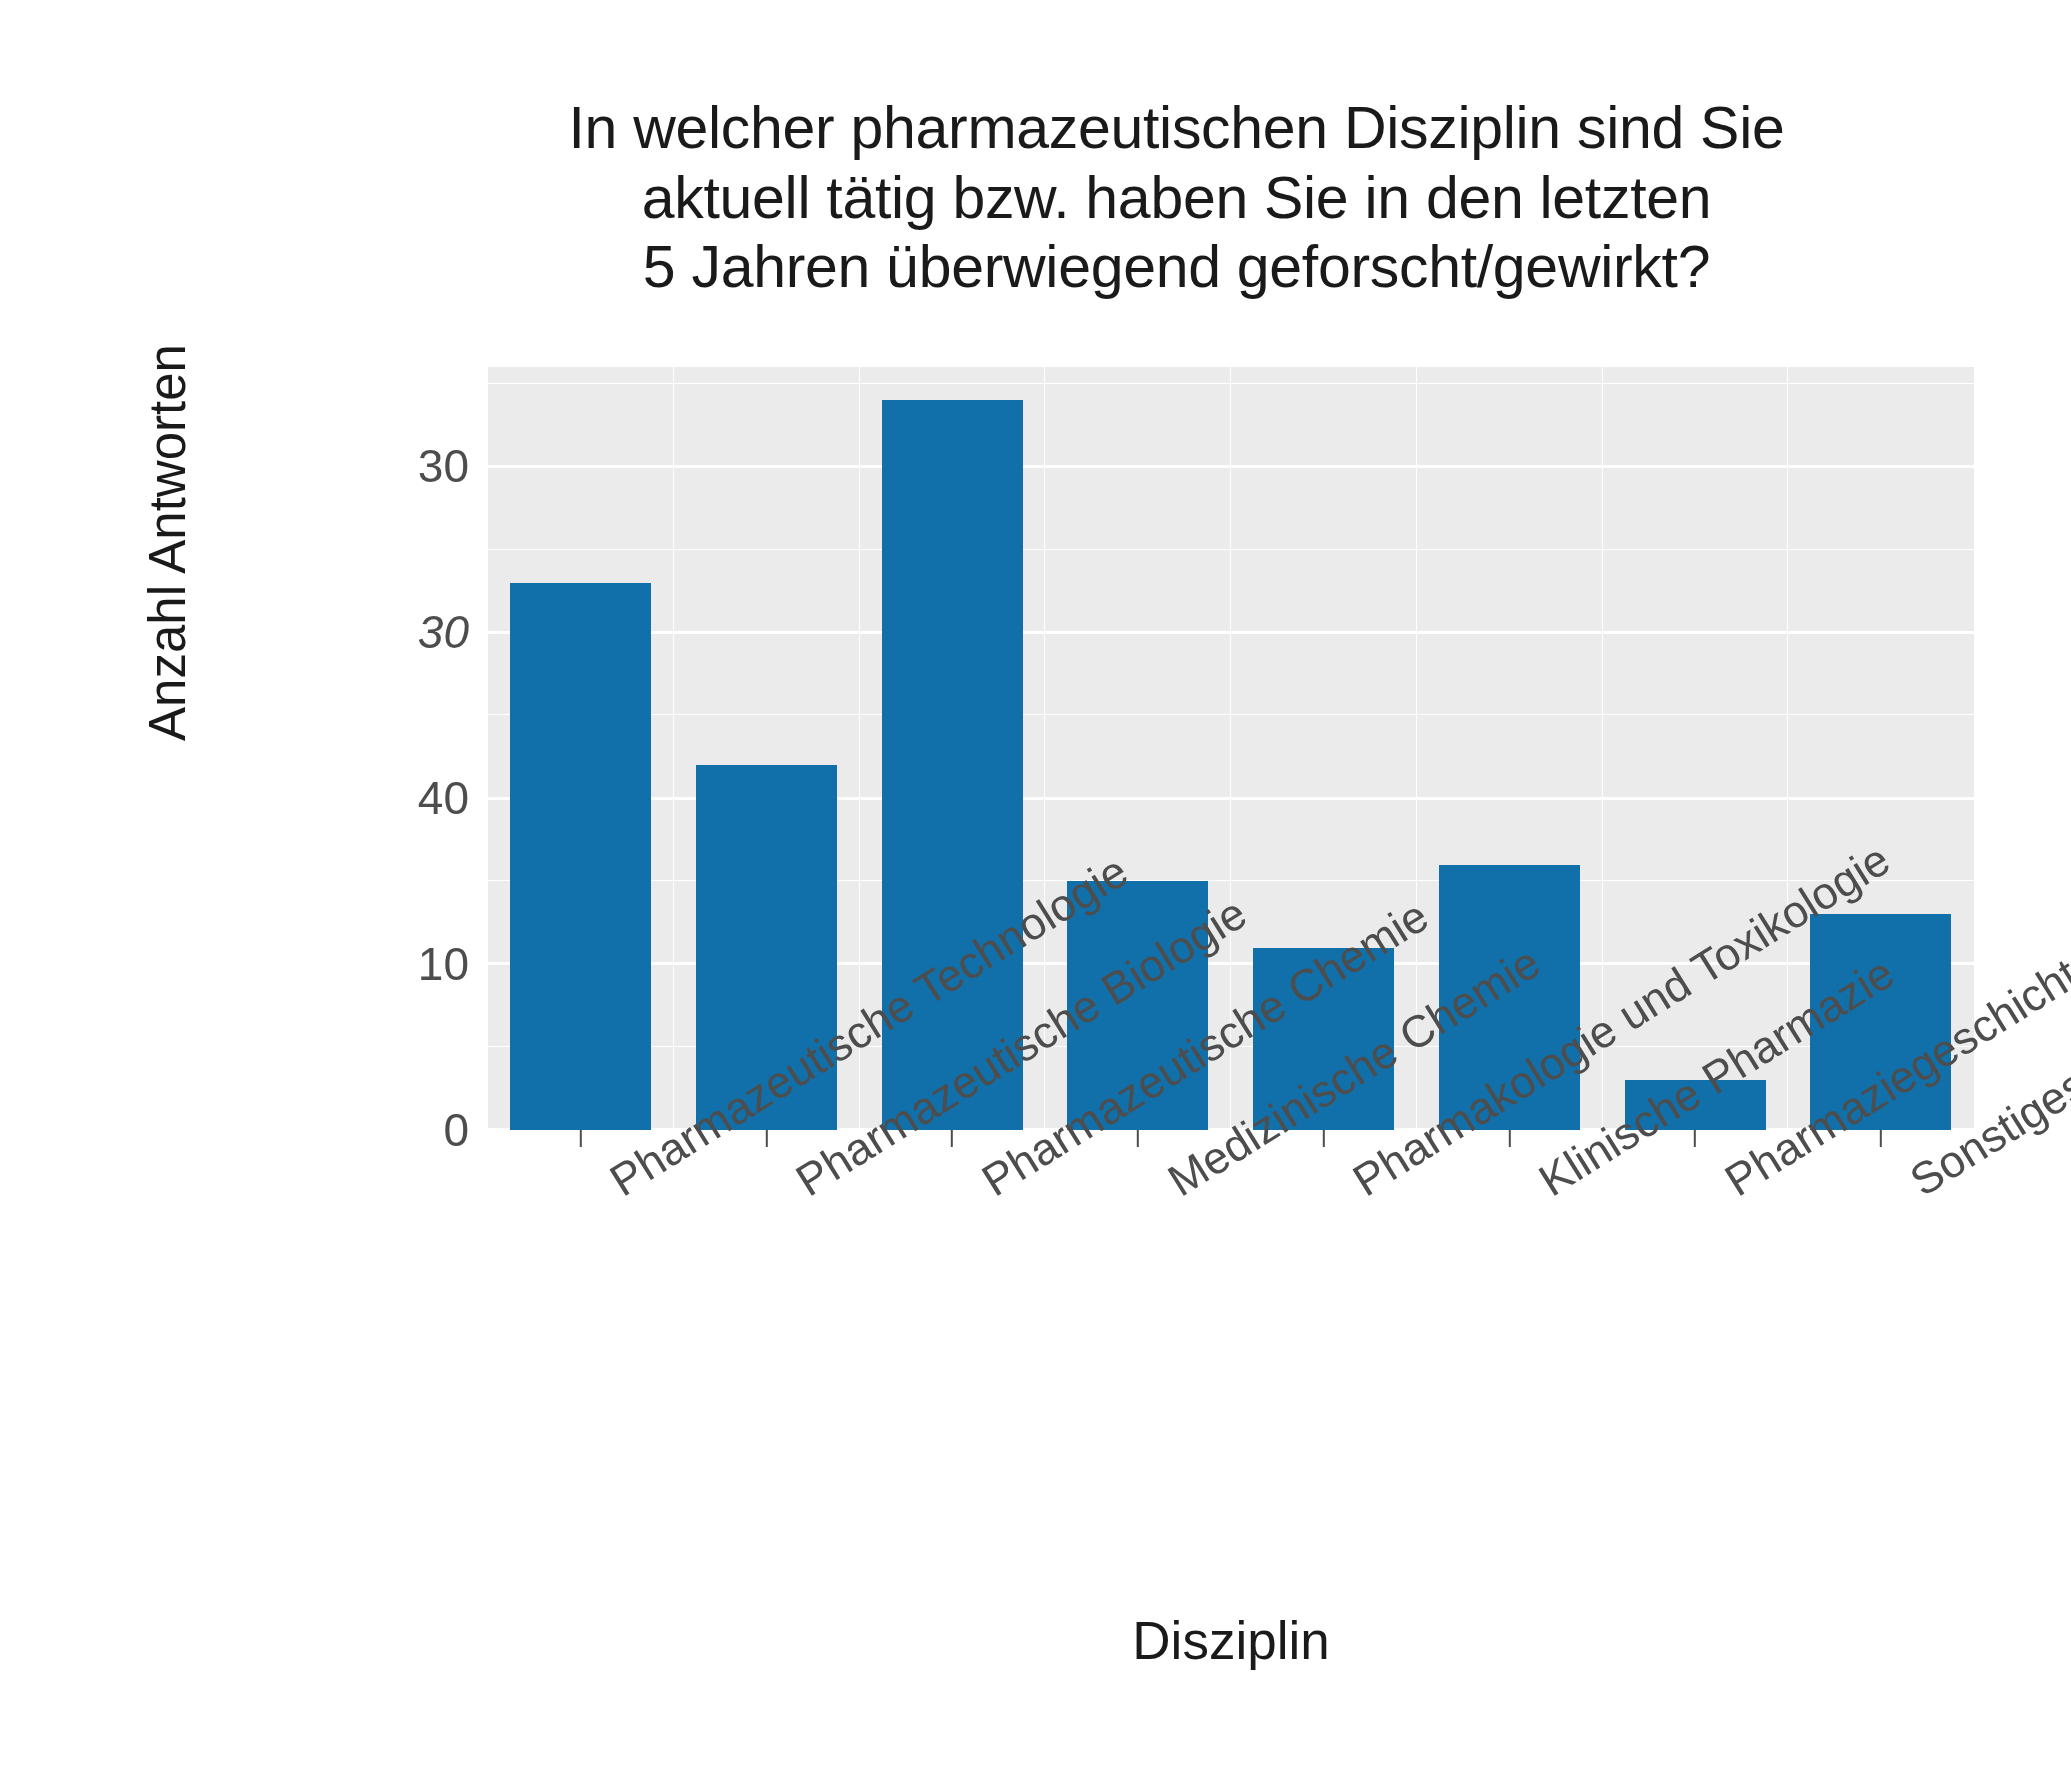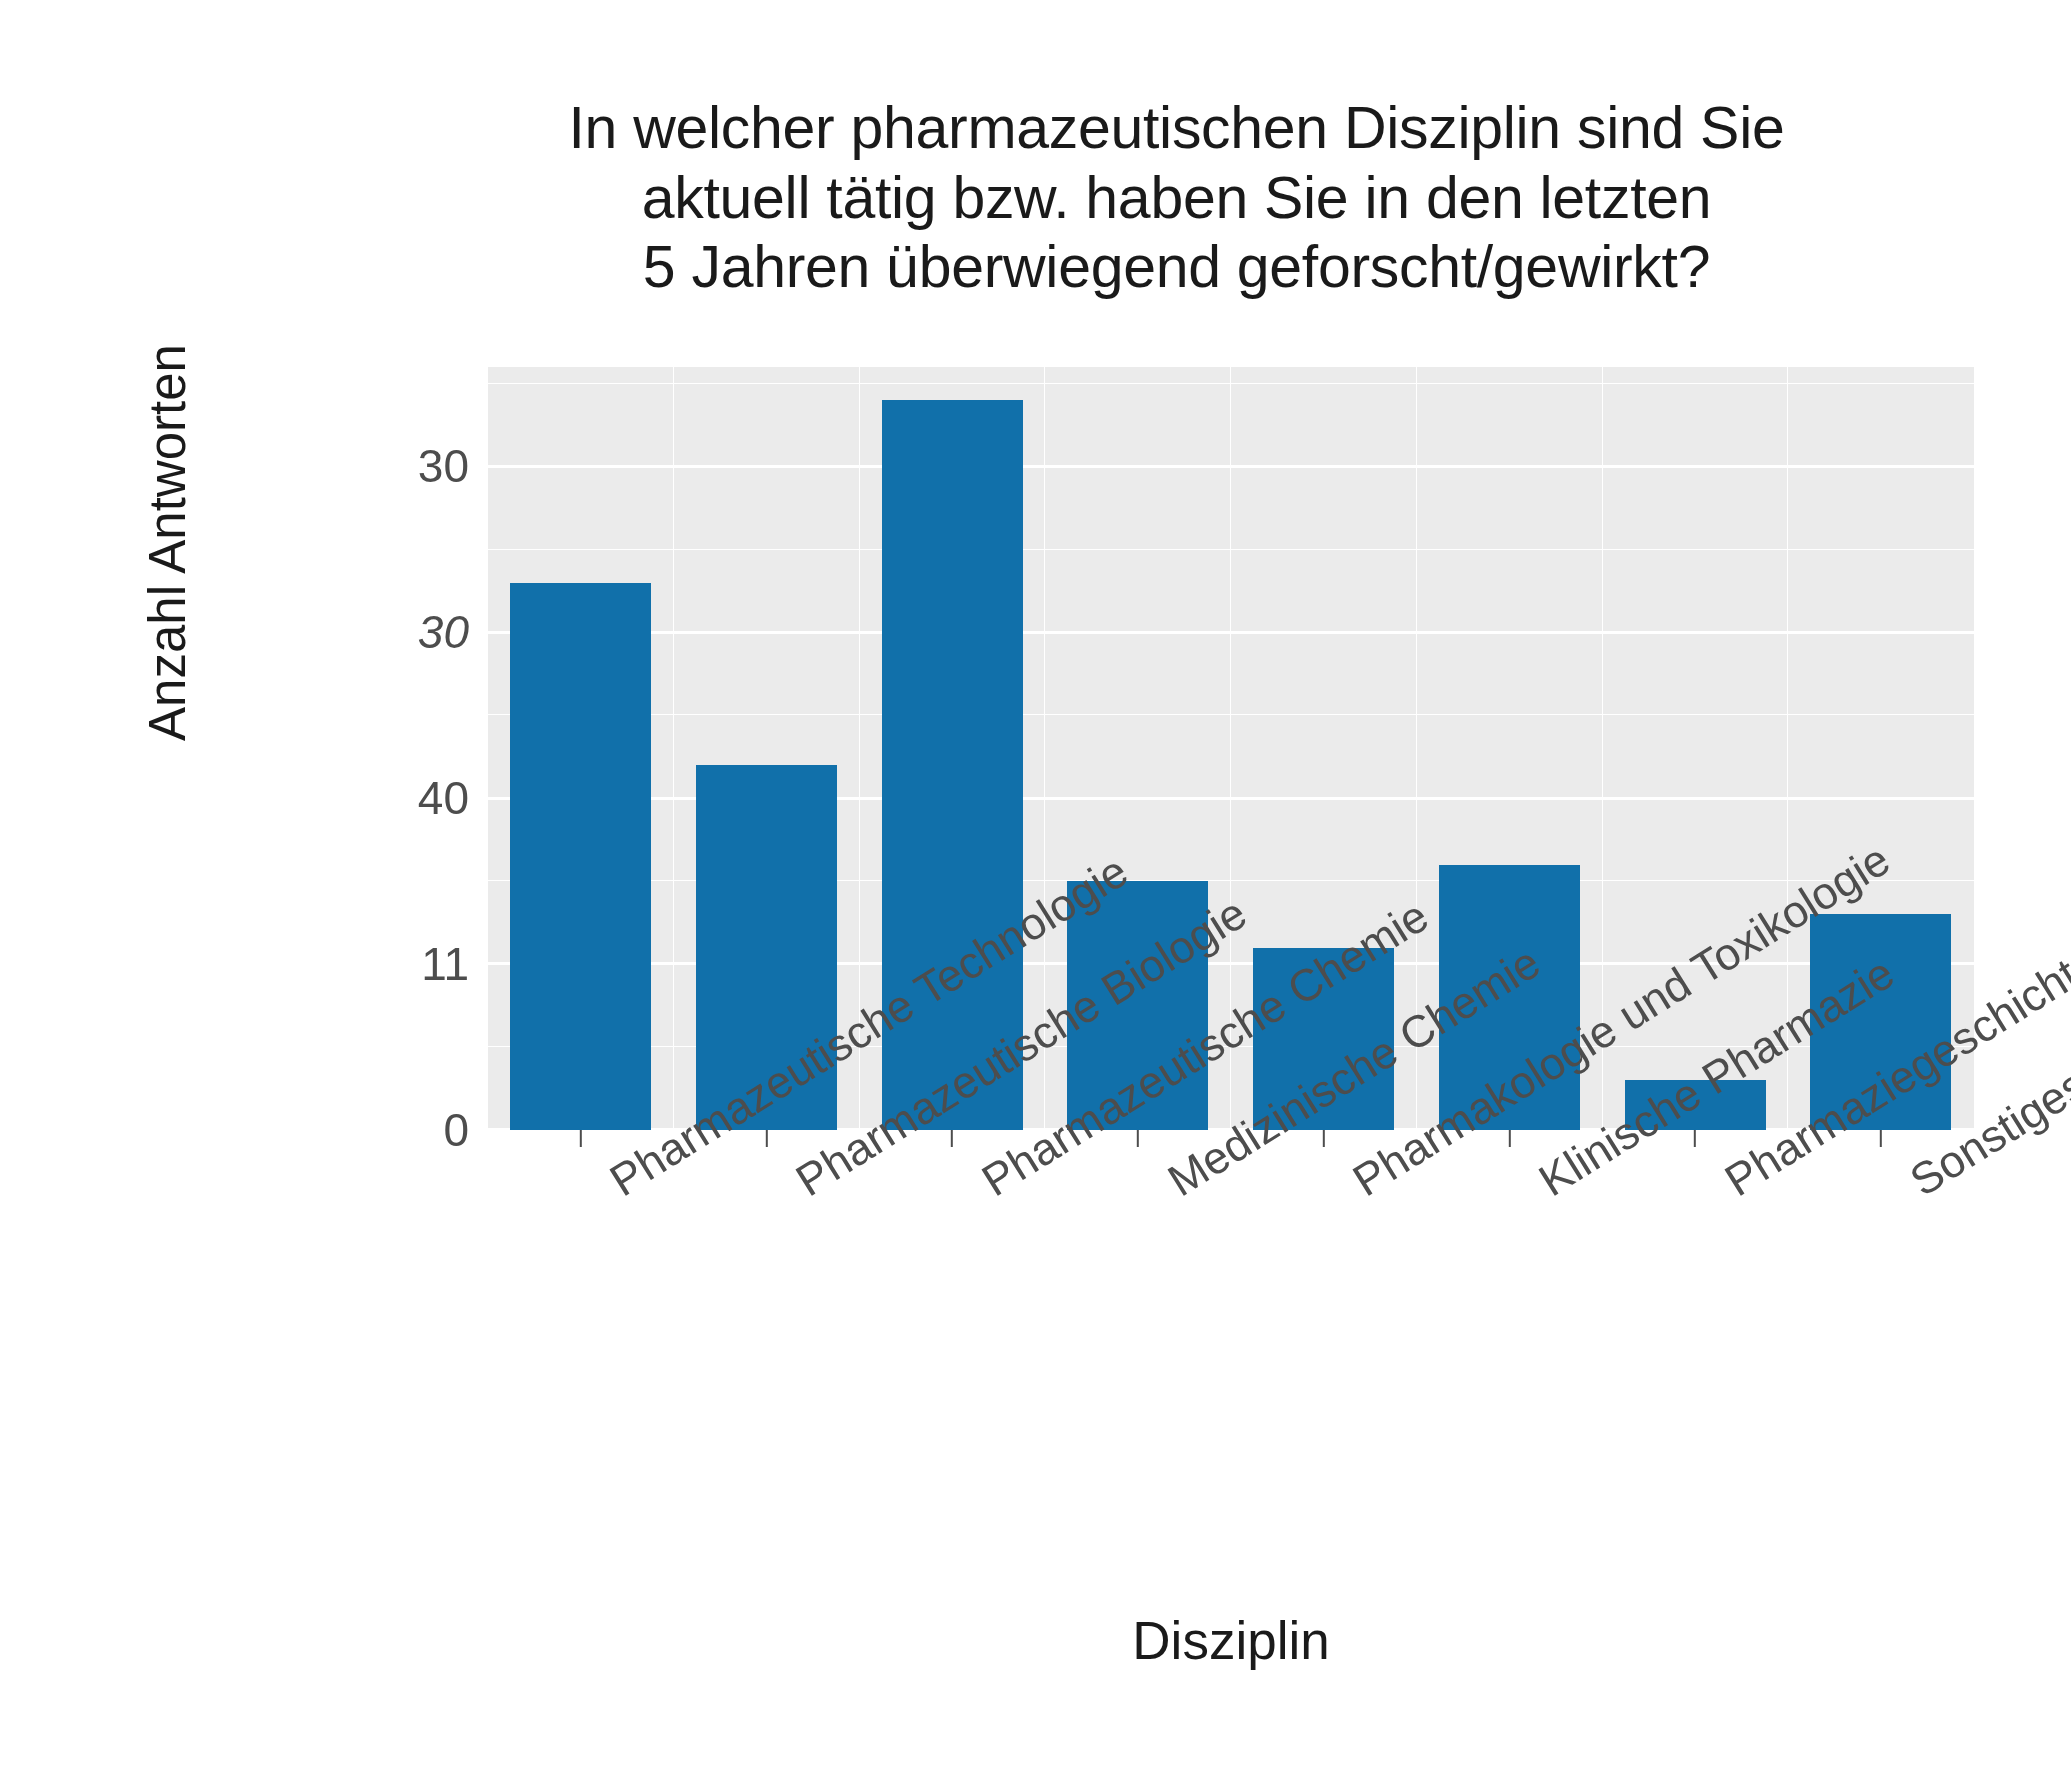--- a/index.html
+++ b/index.html
@@ -183,21 +183,21 @@
         <div class="bar" title="Medizinische Chemie: 15" style="left: 579px; width: 141px; height: 249px; background: rgb(17, 112, 170);"></div>
         <div class="bar" title="Pharmakologie und Toxikologie: 11" style="left: 765px; width: 141px; height: 182px; background: rgb(17, 112, 170);"></div>
         <div class="bar" title="Klinische Pharmazie: 16" style="left: 951px; width: 141px; height: 265px; background: rgb(17, 112, 170);"></div>
         <div class="bar" title="Pharmaziegeschichte: 3" style="left: 1137px; width: 141px; height: 50px; background: rgb(17, 112, 170);"></div>
         <div class="bar" title="Sonstiges: 13" style="left: 1322px; width: 141px; height: 216px; background: rgb(17, 112, 170);"></div>
       </div>
   </div>
 
   <div class="y-axis-labels">
       <div class="ytl" style="top: 763px;">0</div>
-      <div class="ytl" style="top: 597px;">11</div>
+      <div class="ytl" style="top: 597px;">10</div>
       <div class="ytl" style="top: 431px;">40</div>
       <div class="ytl" style="top: 265px; font-style: italic;">30</div>
       <div class="ytl" style="top: 99px;">30</div>
     </div>
   <div class="y-axis-title">Anzahl Antworten</div>
 
   <div class="x-ticks">
       <div class="x-tick" style="left: 93px;"></div>
       <div class="x-tick" style="left: 279px;"></div>
       <div class="x-tick" style="left: 464px;"></div>

